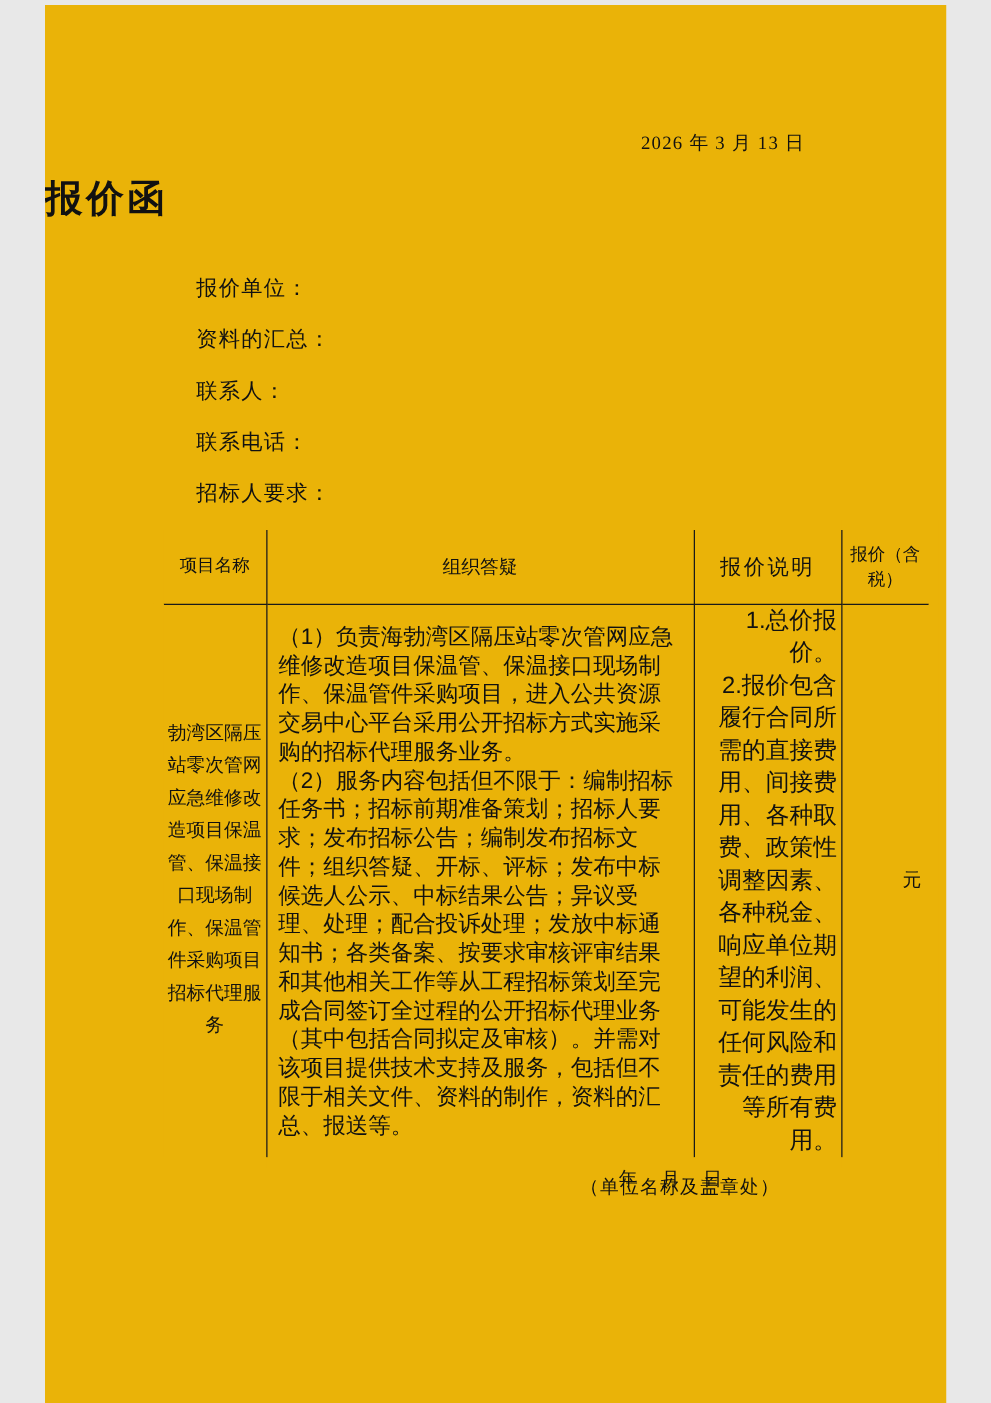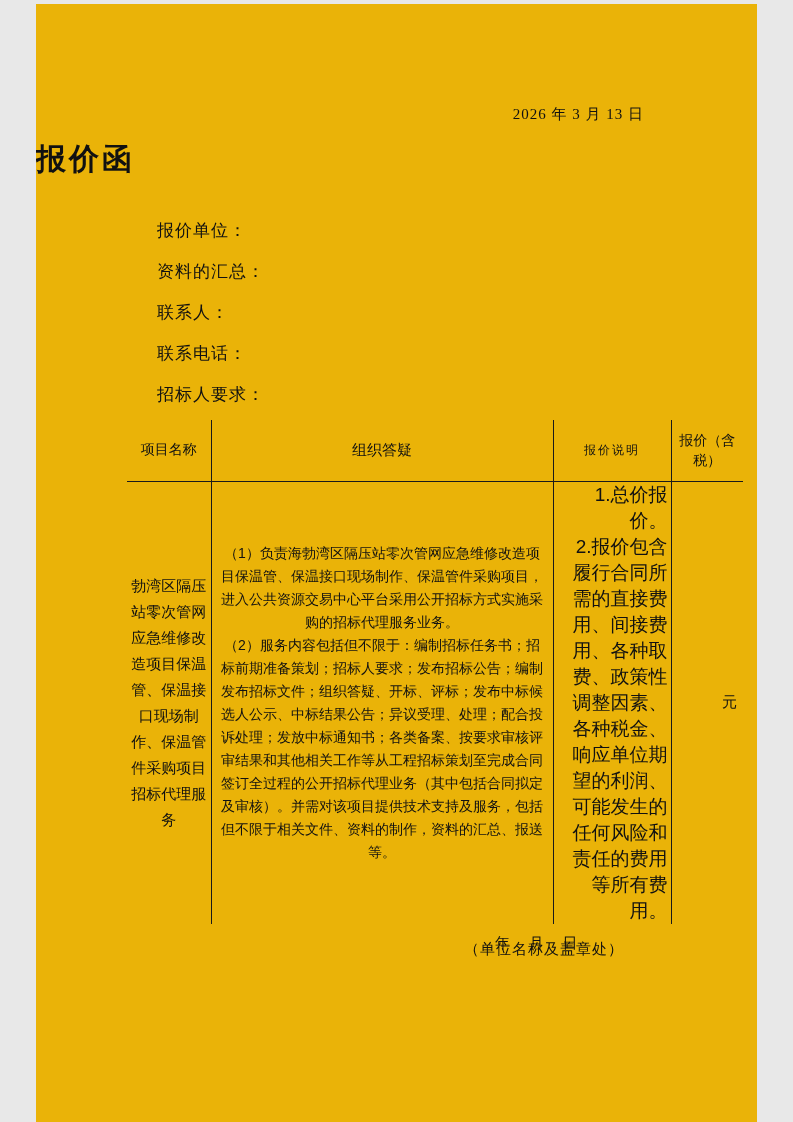--- a/index.html
+++ b/index.html
@@ -44,49 +44,50 @@
     margin-bottom: 17px;
     letter-spacing: 1px;
   }
   table.quote-table {
     position: absolute;
     left: 87px;
     top: 412px;
     width: 620px;
     border-collapse: collapse;
     table-layout: fixed;
-    border: 4px solid #eab308;
+    border: 8px solid #eab308;
     font-family: "Liberation Sans", "DejaVu Sans", sans-serif;
   }
   .quote-table th, .quote-table td {
     border: 1px solid #1a1a1a;
     font-weight: normal;
     vertical-align: middle;
     overflow: hidden;
   }
   .quote-table thead tr { height: 63px; }
   .quote-table tbody tr { height: 362px; }
   .col-project { width: 86px; }
   .col-service { width: 342px; }
   .col-note    { width: 118px; }
   .col-amount  { width: 74px; }
   .th-project { font-size: 14px; text-align: center; }
   .th-service { font-size: 15px; text-align: center; }
-  .th-note    { font-size: 12px; text-align: center; letter-spacing: 2px; }
+  .th-note    { font-size: 17px; text-align: center; letter-spacing: 2px; }
   .th-amount  { font-size: 14px; text-align: center; padding: 4px 4px; line-height: 20px; }
   .td-project {
     font-size: 15px;
     line-height: 26px;
     text-align: center;
     padding: 0 3px;
+    font-family: Liberation Mono, monospace;
   }
   .td-service {
-    font-size: 14px;
+    font-size: 18px;
     line-height: 23px;
-    text-align: center;
+    text-align: left;
     padding: 2px 9px;
     white-space: pre-line;
   }
   .td-note {
     font-size: 19px;
     line-height: 26px;
     text-align: right;
     padding: 0 3px 0 6px;
     white-space: pre-line;
   }

